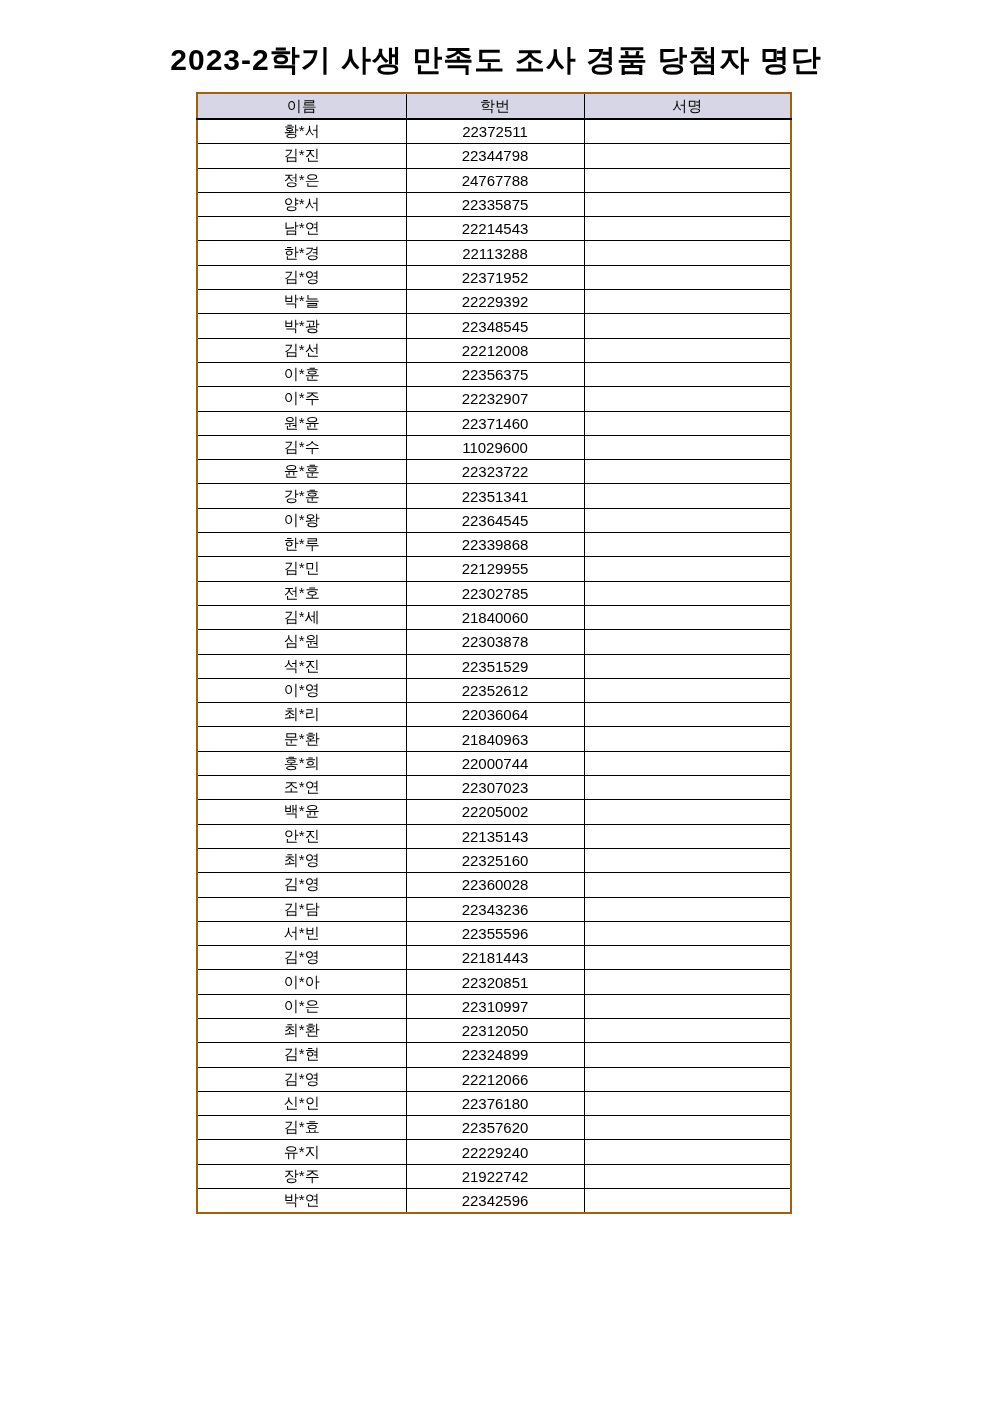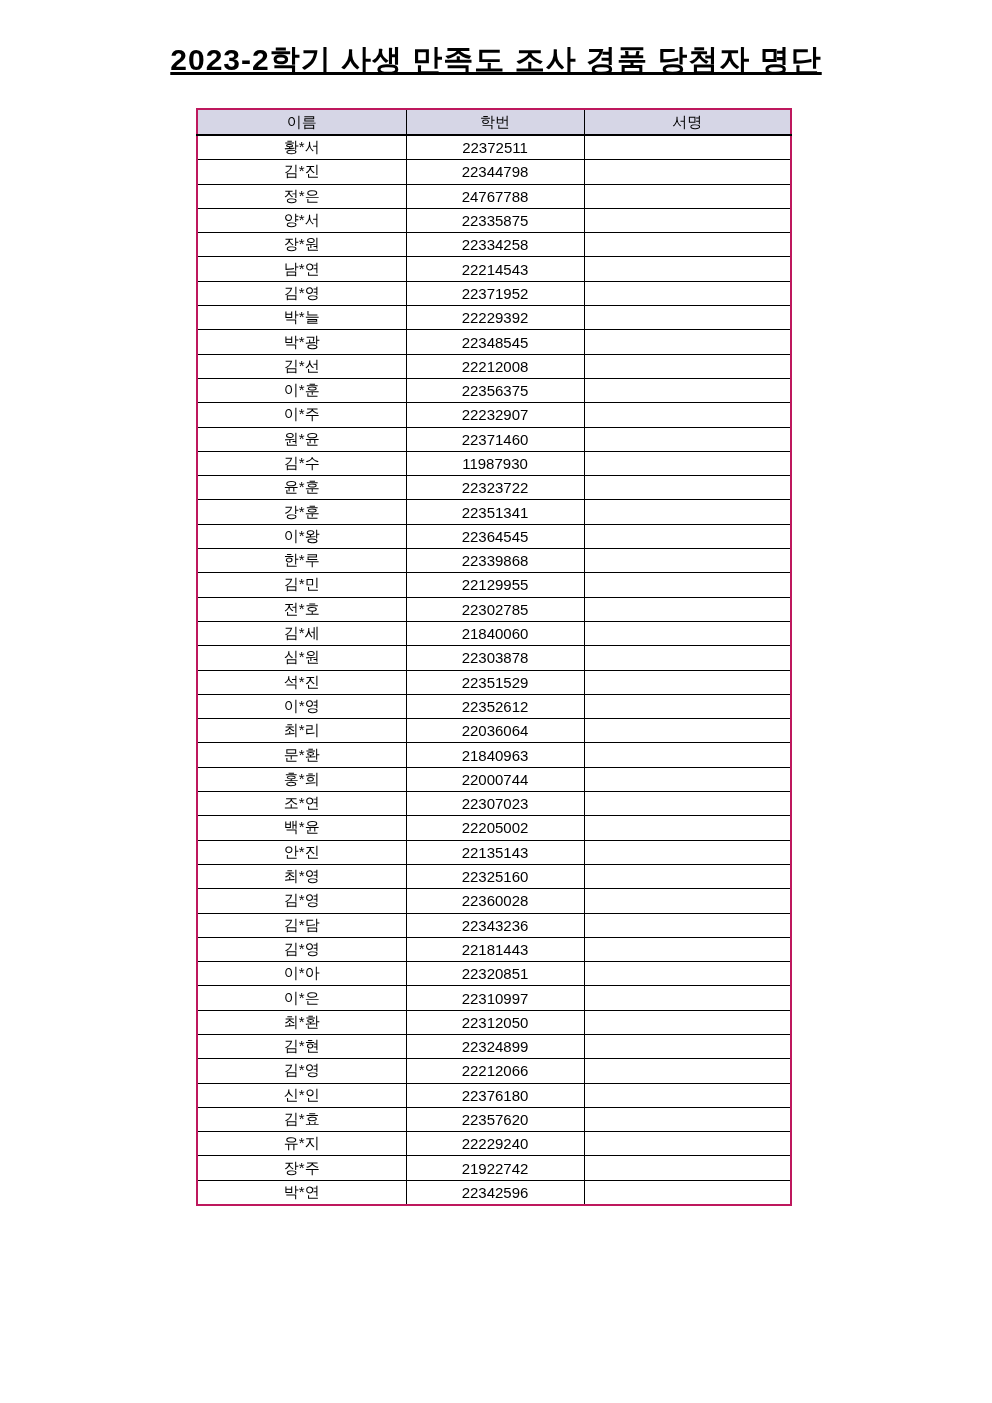--- a/index.html
+++ b/index.html
@@ -19,30 +19,29 @@
     position: absolute;
     top: 40px;
     left: 0;
     width: 100%;
     text-align: center;
     font-size: 30px;
     font-weight: bold;
     color: #000000;
     letter-spacing: 1px;
     margin: 0;
-    text-decoration: underline;
   }
   table.winners {
     position: absolute;
     left: 196px;
-    top: 108px;
+    top: 92px;
     width: 594px;
     border-collapse: collapse;
     table-layout: fixed;
-    border: 2px solid #be185d;
+    border: 2px solid #a16207;
   }
   table.winners col.c-name { width: 209px; }
   table.winners col.c-id   { width: 178px; }
   table.winners col.c-sign { width: 207px; }
   table.winners th {
     background: #d6d6e6;
     border: 1px solid #000000;
     border-bottom: 2px solid #000000;
     height: 24px;
     font-size: 15px;
@@ -97,30 +96,30 @@
           <td>정*은</td>
           <td>24767788</td>
           <td></td>
         </tr>
         <tr>
           <td>양*서</td>
           <td>22335875</td>
           <td></td>
         </tr>
         <tr>
-          <td>장*원</td>
-          <td>22334258</td>
-          <td></td>
-        </tr>
-        <tr>
           <td>남*연</td>
           <td>22214543</td>
           <td></td>
         </tr>
         <tr>
+          <td>한*경</td>
+          <td>22113288</td>
+          <td></td>
+        </tr>
+        <tr>
           <td>김*영</td>
           <td>22371952</td>
           <td></td>
         </tr>
         <tr>
           <td>박*늘</td>
           <td>22229392</td>
           <td></td>
         </tr>
         <tr>
@@ -143,21 +142,21 @@
           <td>22232907</td>
           <td></td>
         </tr>
         <tr>
           <td>원*윤</td>
           <td>22371460</td>
           <td></td>
         </tr>
         <tr>
           <td>김*수</td>
-          <td>11987930</td>
+          <td>11029600</td>
           <td></td>
         </tr>
         <tr>
           <td>윤*훈</td>
           <td>22323722</td>
           <td></td>
         </tr>
         <tr>
           <td>강*훈</td>
           <td>22351341</td>
@@ -242,20 +241,25 @@
           <td>김*영</td>
           <td>22360028</td>
           <td></td>
         </tr>
         <tr>
           <td>김*담</td>
           <td>22343236</td>
           <td></td>
         </tr>
         <tr>
+          <td>서*빈</td>
+          <td>22355596</td>
+          <td></td>
+        </tr>
+        <tr>
           <td>김*영</td>
           <td>22181443</td>
           <td></td>
         </tr>
         <tr>
           <td>이*아</td>
           <td>22320851</td>
           <td></td>
         </tr>
         <tr>

